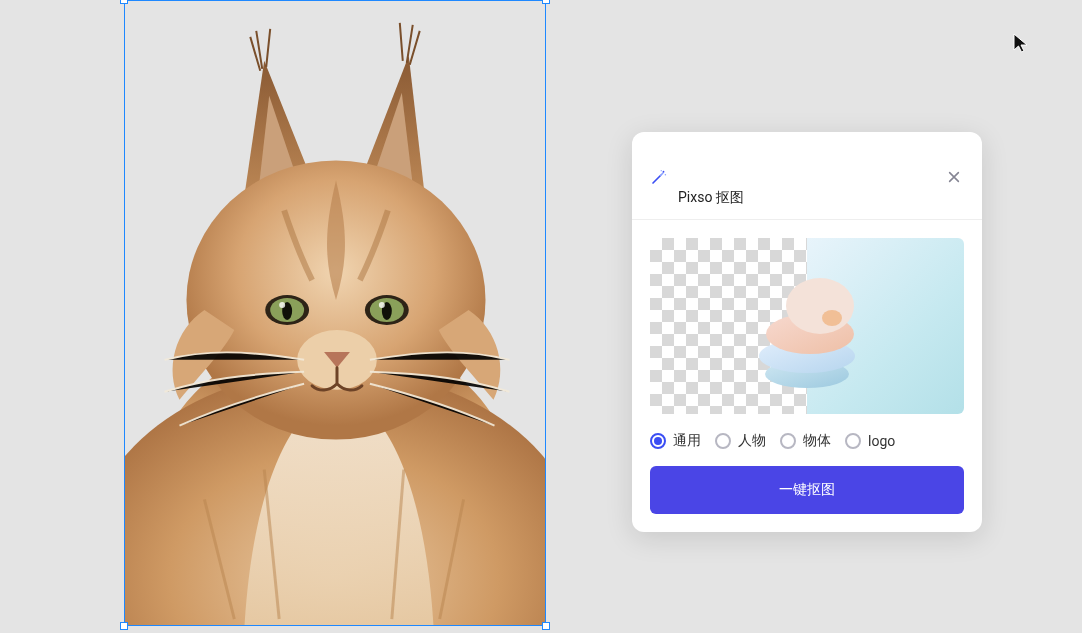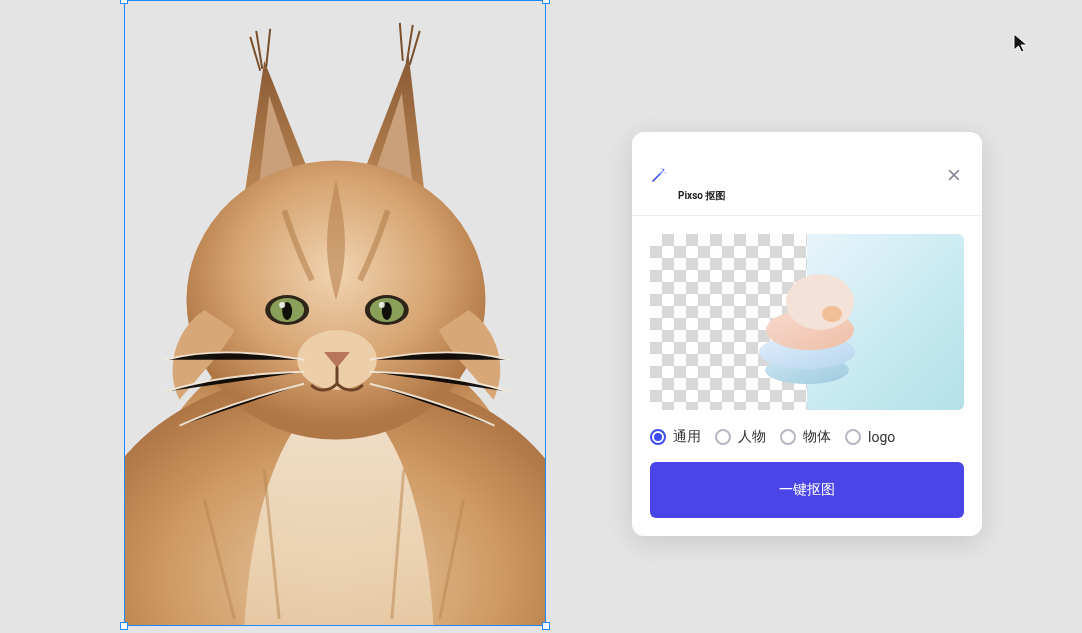--- a/index.html
+++ b/index.html
@@ -53,21 +53,21 @@
       padding-bottom: 18px;
     }
     .panel-header {
       display: flex;
       align-items: center;
       padding: 14px 18px 12px 18px;
       border-bottom: 1px solid #eee;
     }
     .panel-title-wrap { display: flex; align-items: center; gap: 10px; flex: 1; }
     .wand-icon { width: 18px; height: 18px; flex-shrink: 0; }
-    .panel-title { font-size: 10px; font-weight: 700; color: #222; margin-top: 43px; }
+    .panel-title { font-size: 14px; font-weight: 400; color: #222; margin-top: 43px; }
     .close-btn {
       width: 20px; height: 20px;
       display: flex; align-items: center; justify-content: center;
       cursor: pointer; color: #888; font-size: 16px;
       background: none; border: none;
     }
 
     .preview {
       margin: 18px 18px 0 18px;
       height: 176px;
@@ -118,21 +118,21 @@
     }
     .radio-opt.selected .radio-ring { border-color: #3b4ef4; }
     .radio-dot { width: 8px; height: 8px; border-radius: 50%; background: #3b4ef4; display: none; }
     .radio-opt.selected .radio-dot { display: block; }
     .radio-label { font-size: 14px; color: #333; white-space: nowrap; }
 
     .primary-btn {
       margin: 2px 18px 0 18px;
       display: block;
       width: calc(100% - 36px);
-      height: 56px;
+      height: 48px;
       border: none;
       border-radius: 6px;
       background: #4a45e6;
       color: #fff;
       font-size: 14px;
       font-weight: 500;
       cursor: pointer;
     }
 
     .cursor-arrow {

